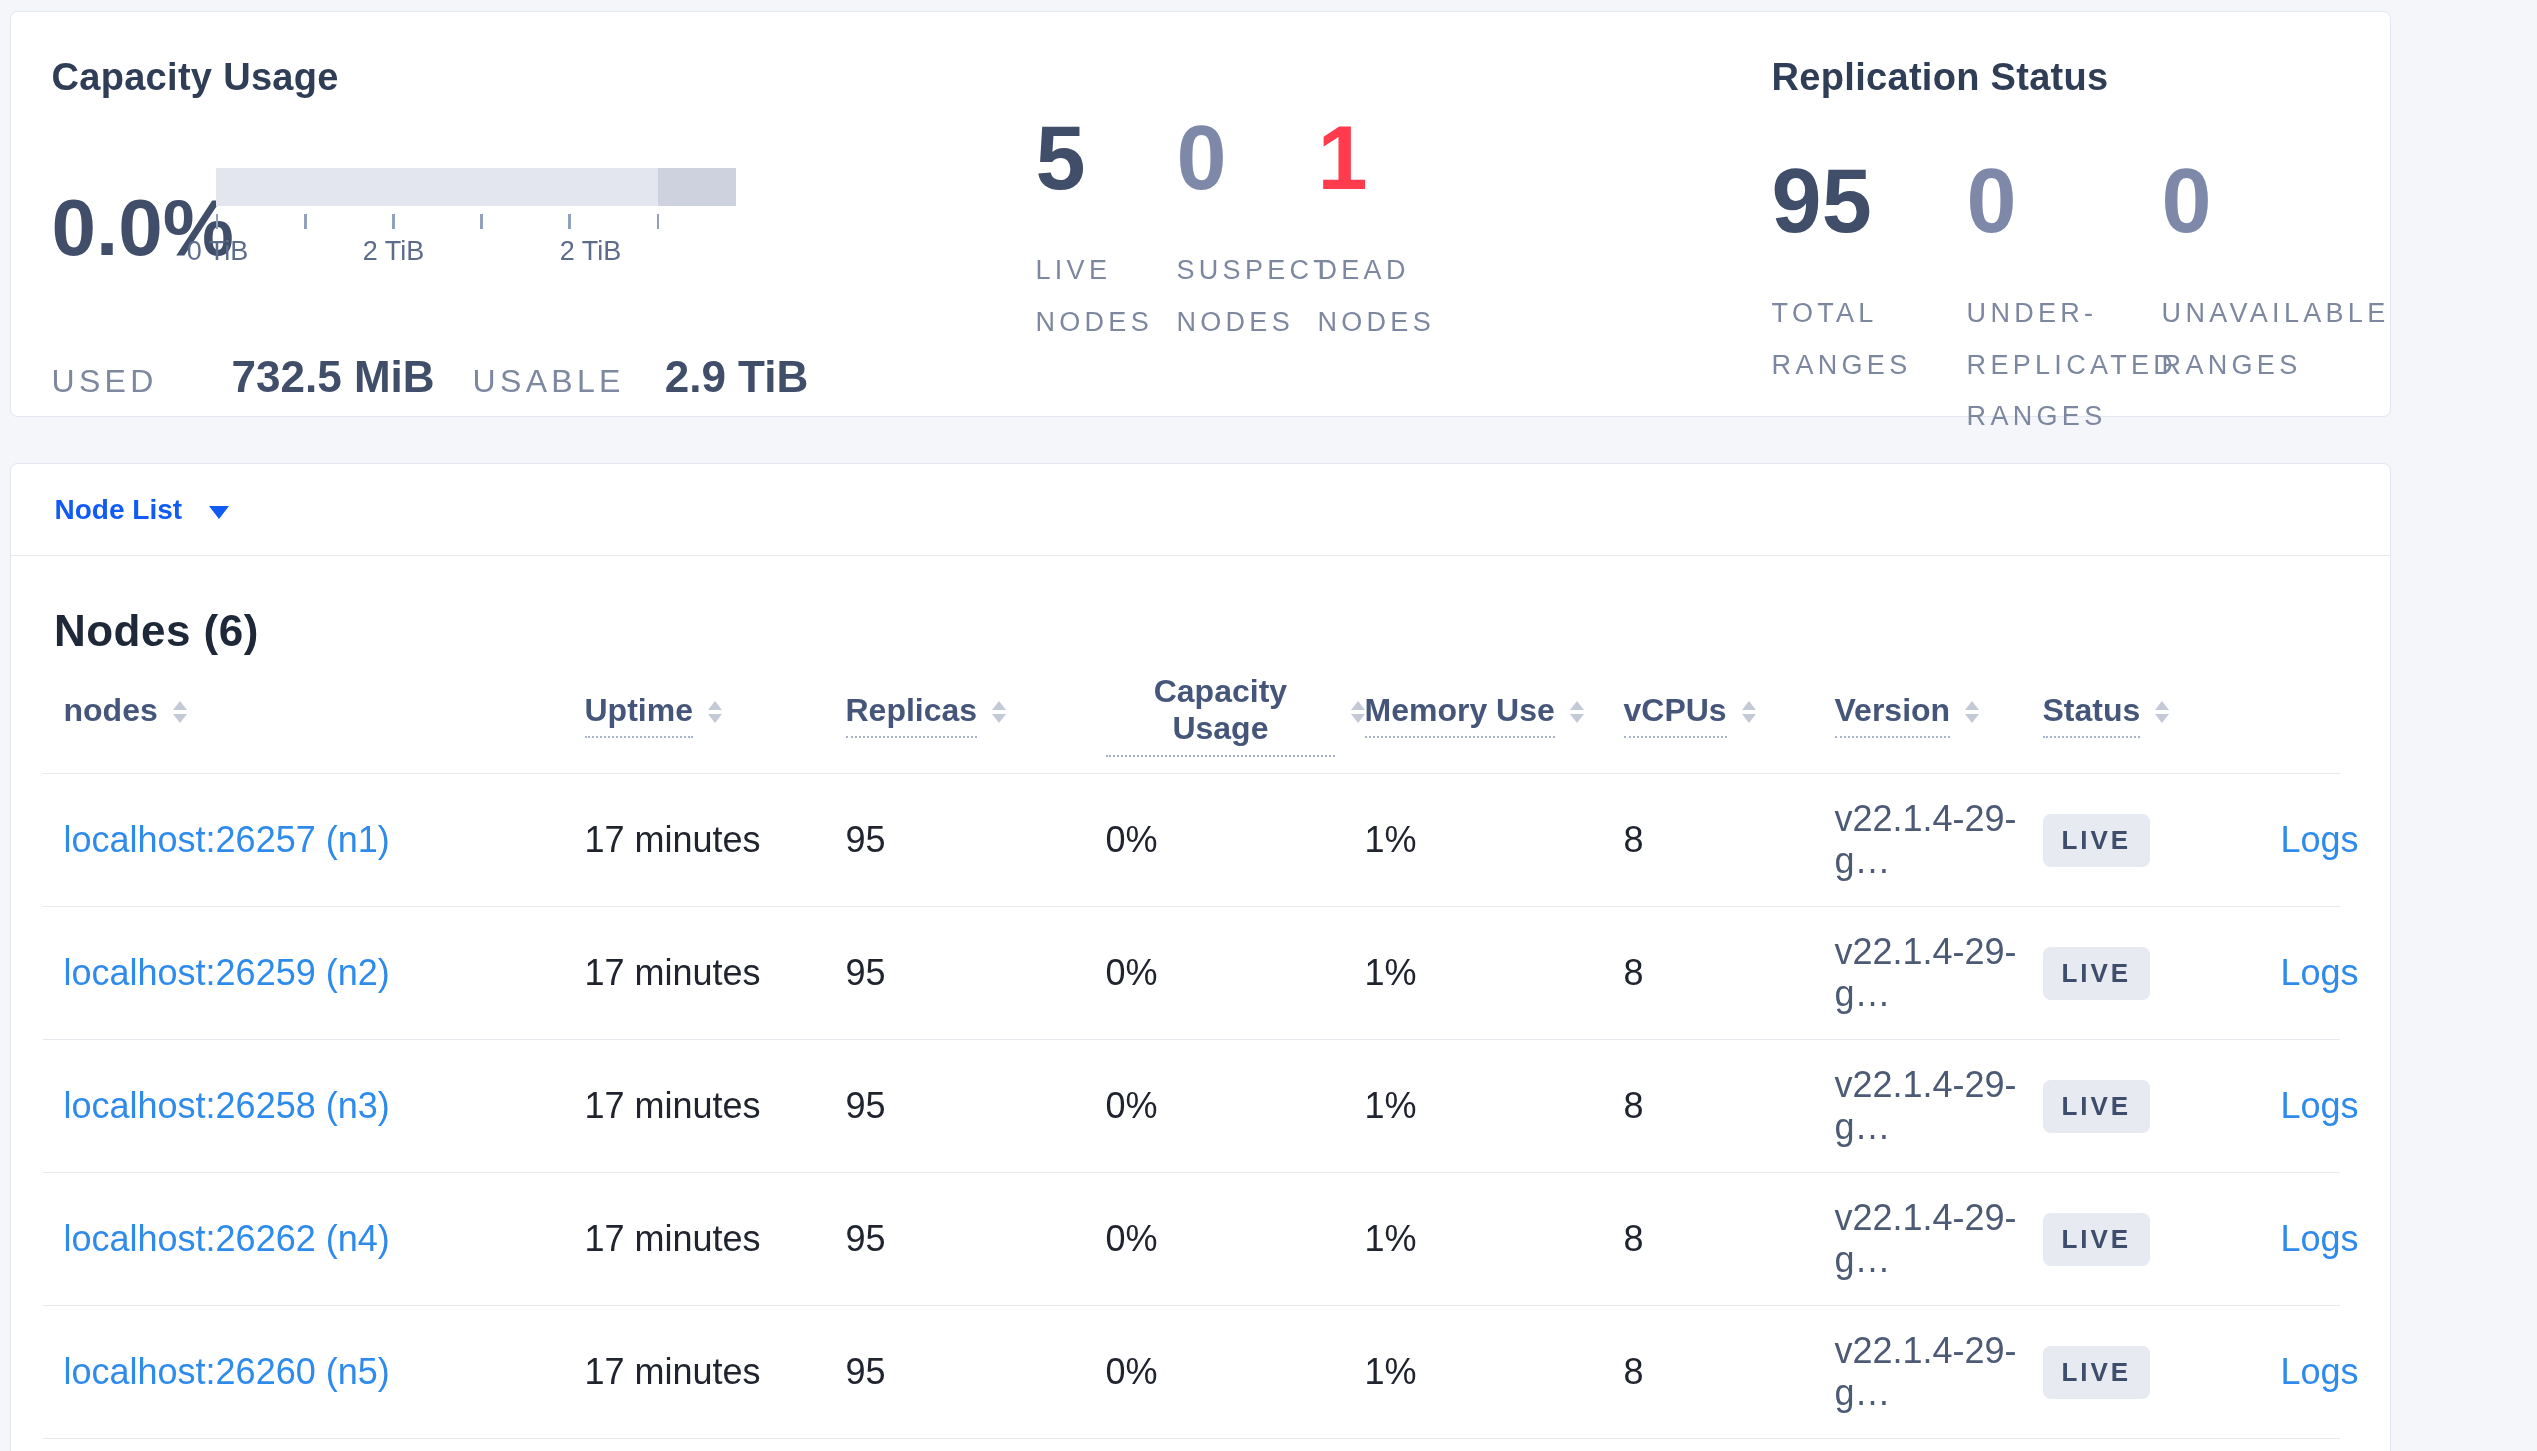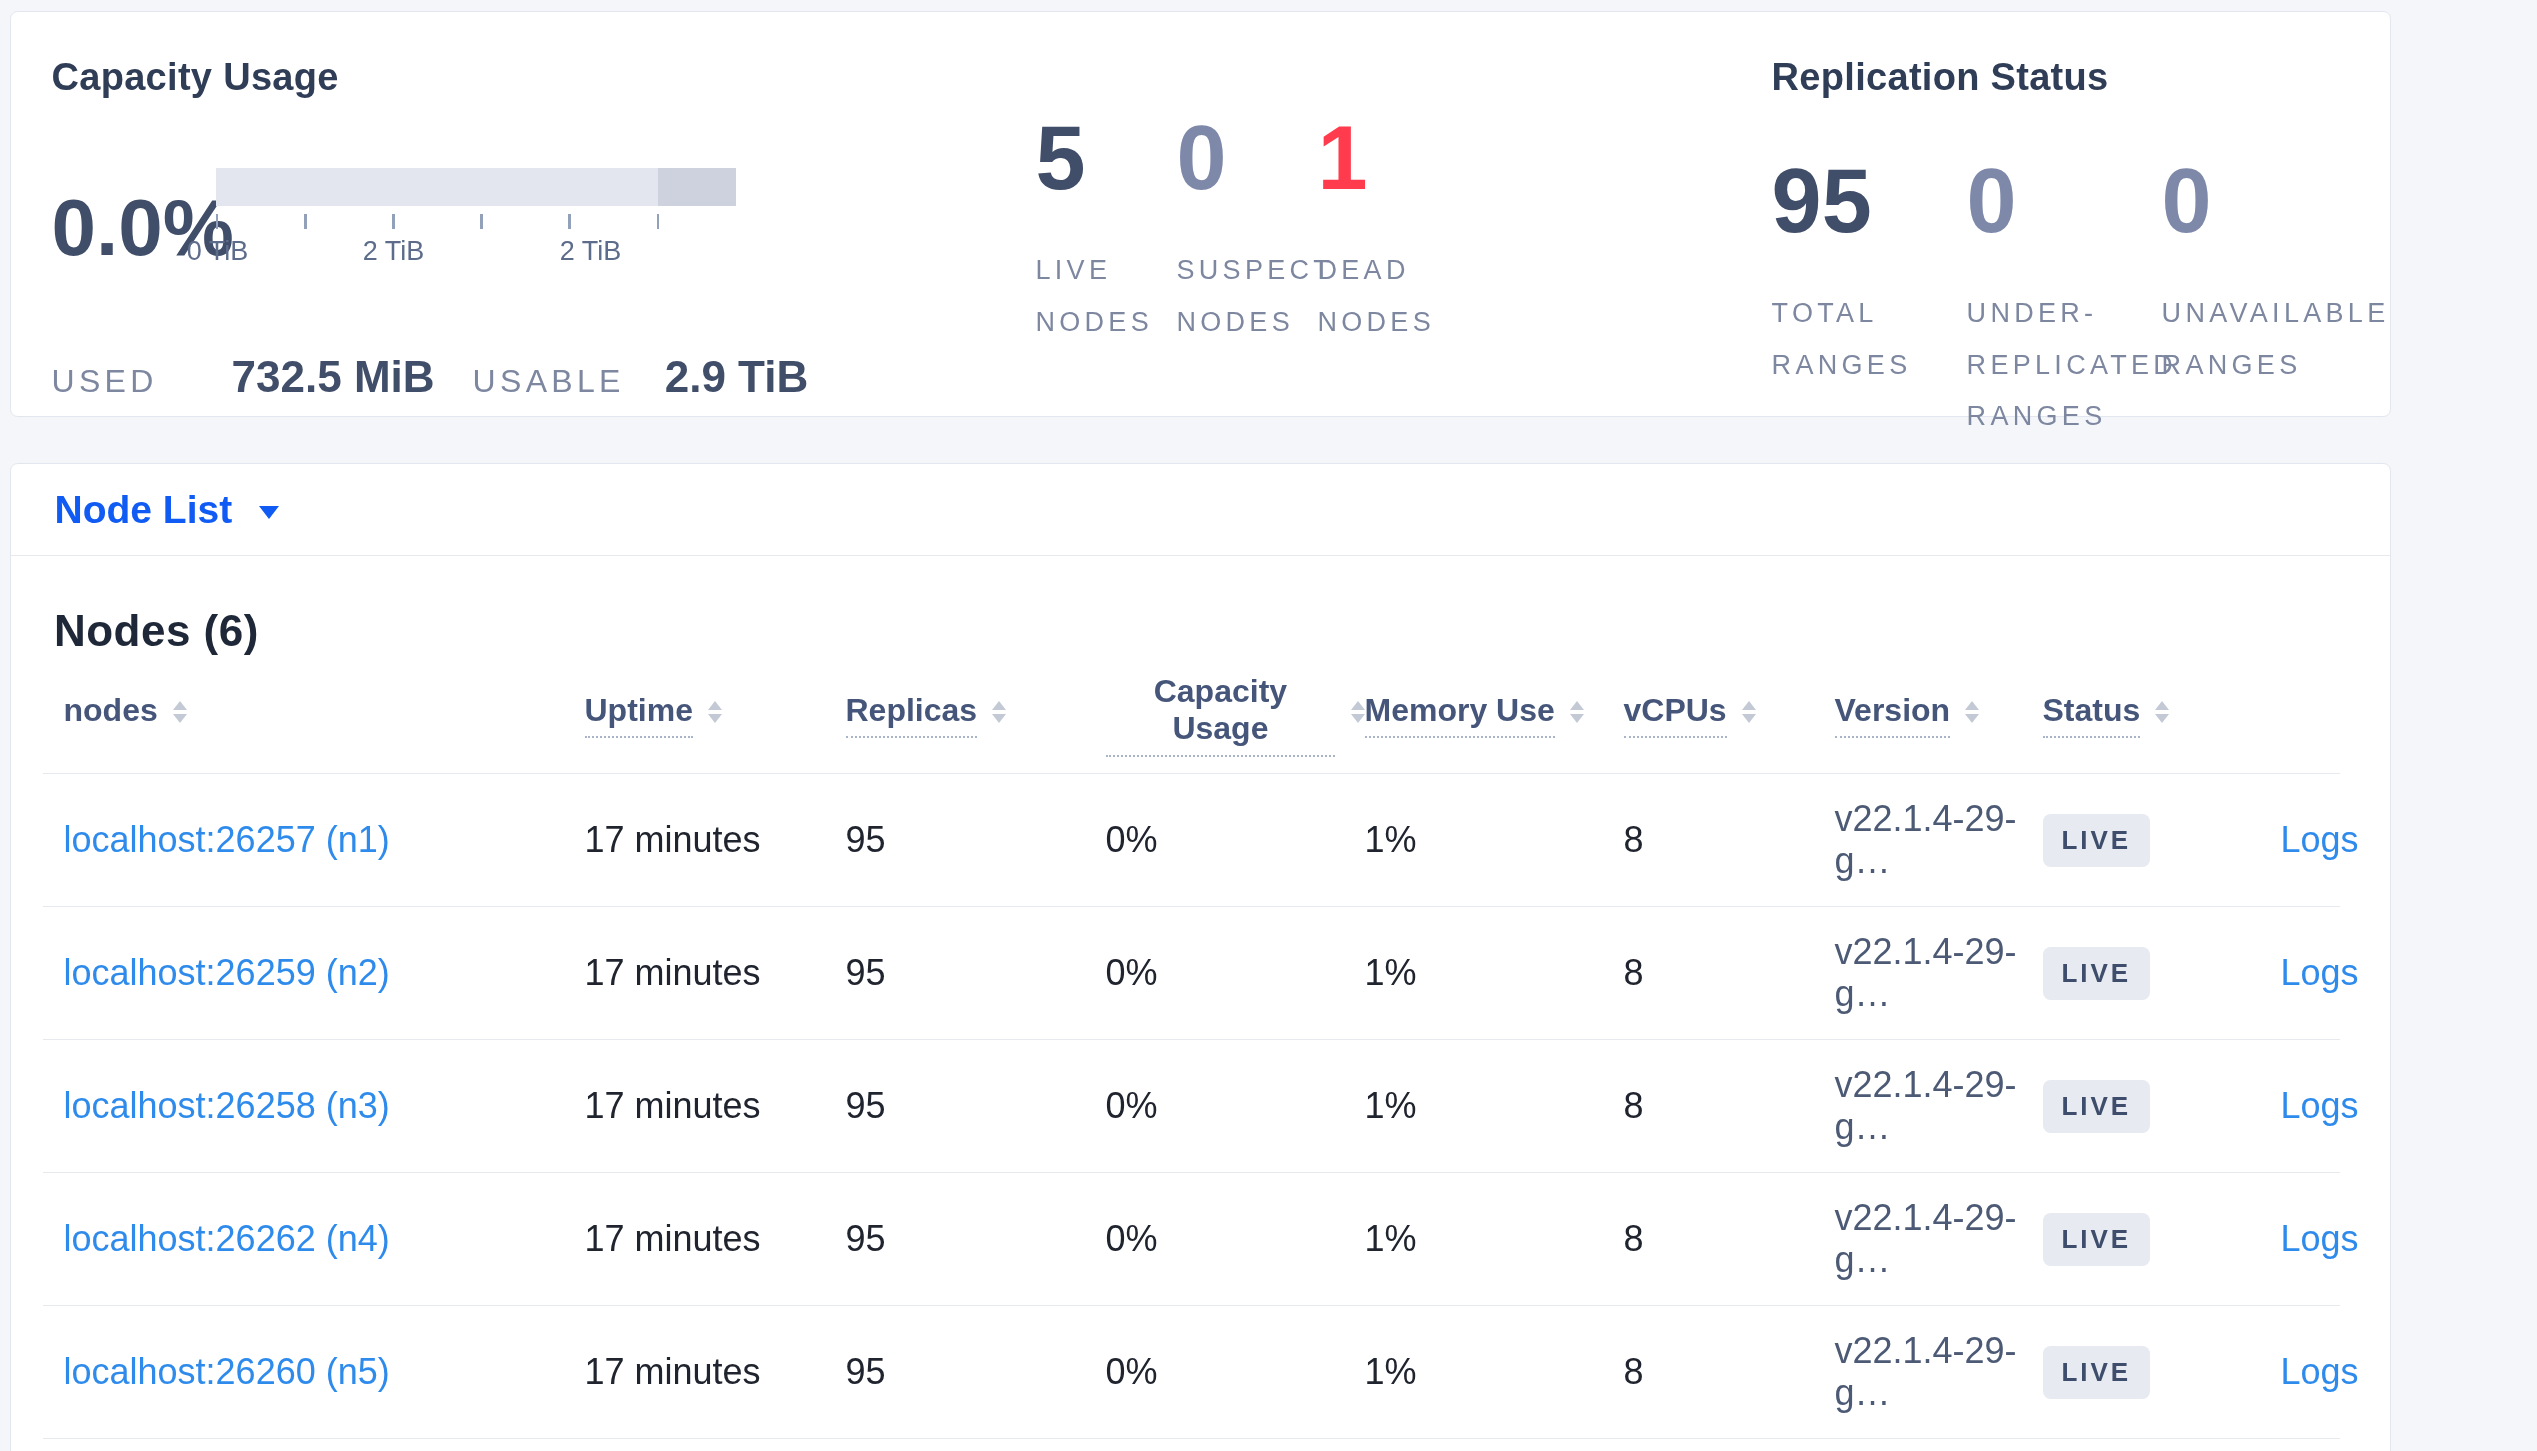--- a/index.html
+++ b/index.html
@@ -52,21 +52,21 @@
   .stat-value { font-size:90px; font-weight:700; line-height:1; color:var(--dark-stat, #414e69); }
   .stat-value.muted  { color:var(--muted-stat, #7e88a9); }
   .stat-value.danger { color:var(--danger-red, #ff3b4d); }
   .stat-label { margin-top:42px; height:109px; display:flex; flex-direction:column; justify-content:flex-start;
                 font-size:27px; letter-spacing:4.3px; color:var(--caps-label, #7d87a0); line-height:1.9; }
 
   
   .main-panel { min-height:1048px; }
   .view-bar { height:92px; border-bottom:1.9px solid var(--divider, #e4e7ed); display:flex; align-items:center; padding-left:44px; }
   .view-dropdown { display:flex; align-items:center; gap:27px; background:none; border:none; cursor:pointer;
-                   font-family:inherit; font-size:39px; font-weight:700; color:var(--link-blue, #115bf5); }
+                   font-family:inherit; font-size:28px; font-weight:700; color:var(--link-blue, #115bf5); }
   .caret { width:0; height:0; border-left:10.5px solid transparent; border-right:10.5px solid transparent;
            border-top:13.3px solid var(--link-blue, #115bf5); margin-top:4.8px; }
 
   .nodes-section { padding:50px 50px 0 32px; }
   .nodes-heading { font-size:44px; font-weight:700; color:#1f2839; letter-spacing:0.5px; padding-left:11.4px; }
 
   .grid-row { display:grid; grid-template-columns:542px 261px 260px 259px 259px 211px 208px 238px 1fr; align-items:center; }
   .thead { height:118px; border-bottom:1.9px solid var(--divider, #e2e5eb); }
   .th { display:flex; align-items:center; gap:15.2px; background:none; border:none; padding:0; cursor:pointer; font-family:inherit; }
   .th:first-child { padding-left:21px; }

